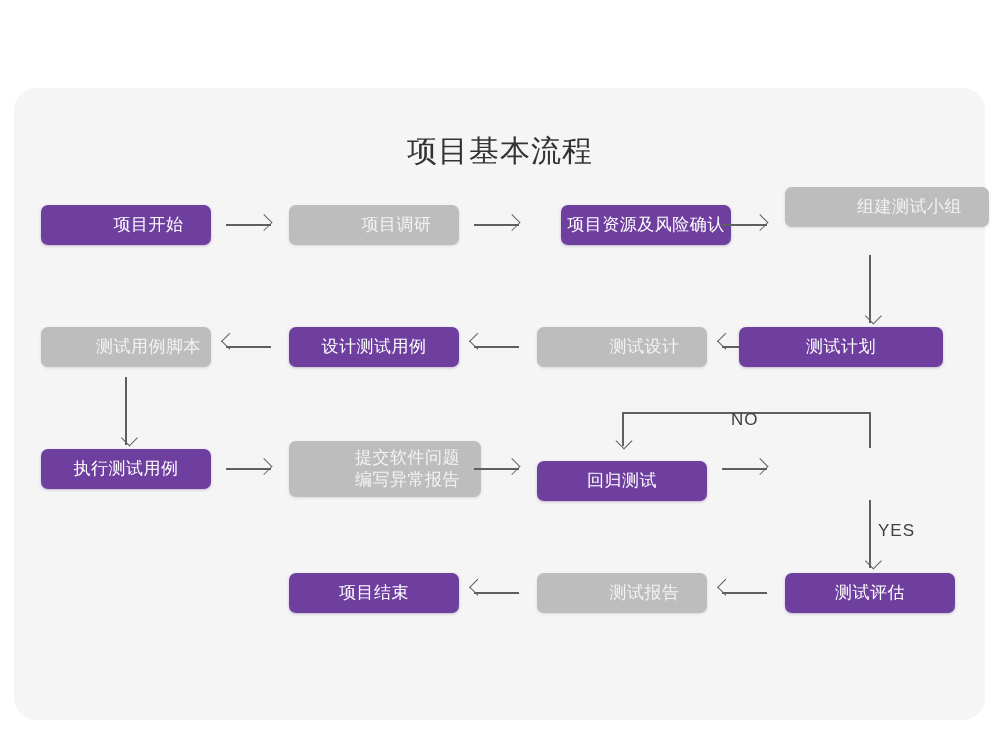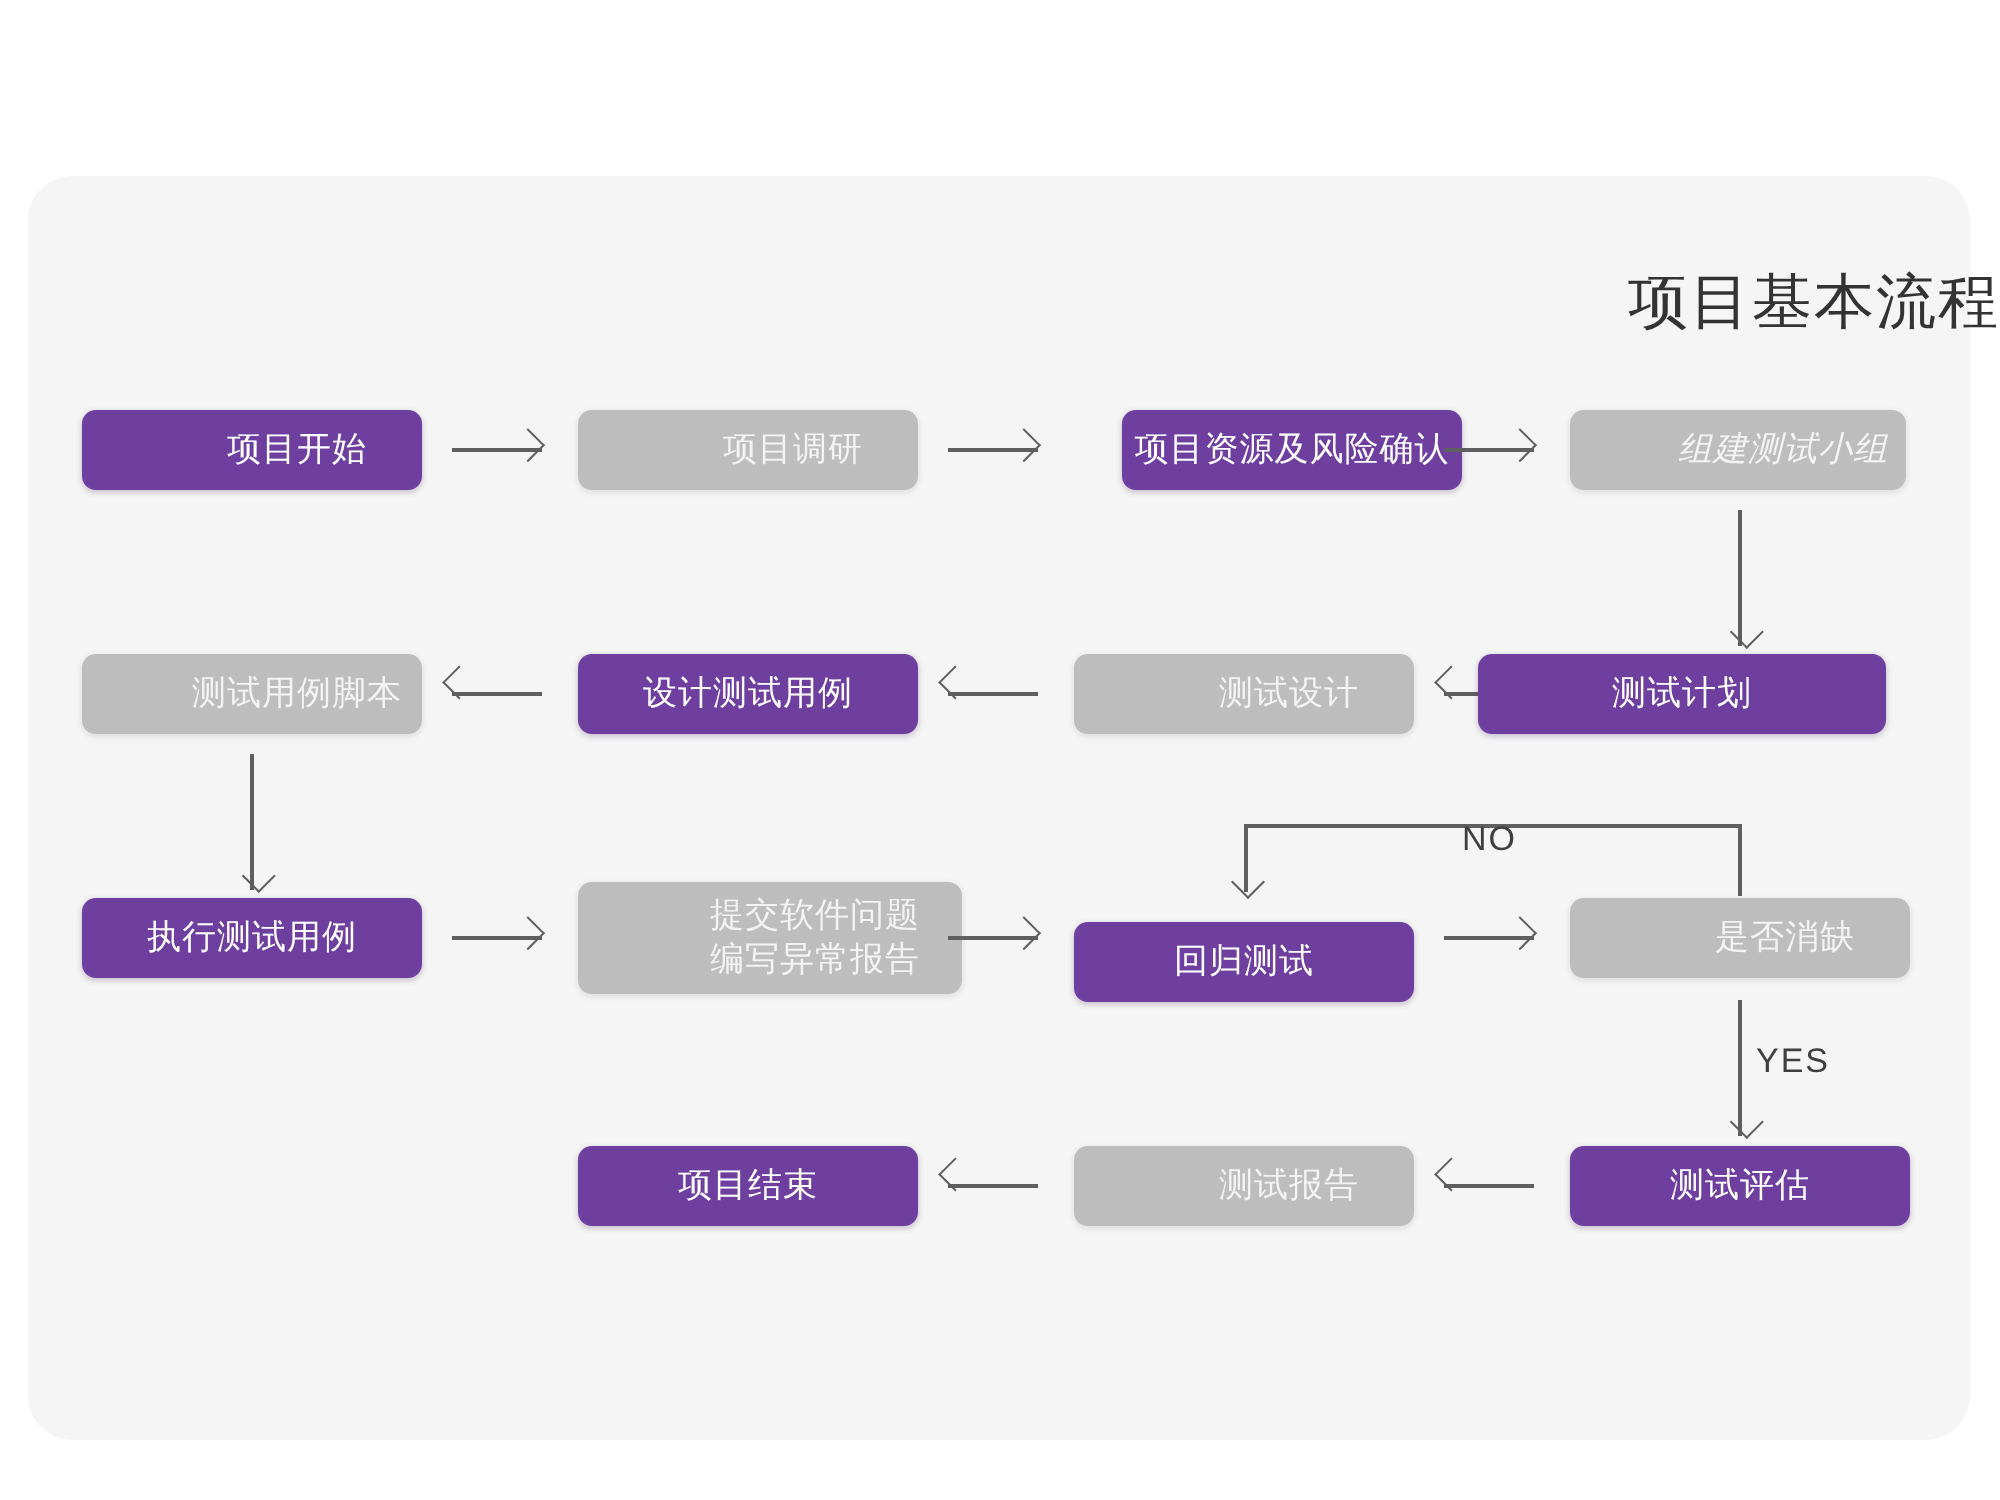--- a/index.html
+++ b/index.html
@@ -27,21 +27,21 @@
     height: 632px;
     background: #f5f5f5;
     border-radius: 22px;
   }
 
   #title {
     position: absolute;
     left: 0;
     top: 131px;
     width: 1000px;
-    text-align: right;
+    text-align: center;
     font-size: 30px;
     color: #333333;
     letter-spacing: 1px;
     font-weight: normal;
   }
 
   .node {
     position: absolute;
     box-sizing: border-box;
     border-radius: 7px;
@@ -169,21 +169,21 @@
     <div class="head"></div>
   </div>
 
   <div class="node purple" style="left:537px; top:205px; width:170px; height:40px;margin-left:24px;">项目资源及风险确认</div>
 
   <div class="harrow right" style="left:722px; top:216px; width:45px;">
     <div class="shaft"></div>
     <div class="head"></div>
   </div>
 
-  <div class="node gray" style="left:785px; top:205px; width:168px; height:40px;font-style:italic;">组建测试小组</div>
+  <div class="node gray" style="left:785px; top:187px; width:204px; height:40px;">组建测试小组</div>
 
   <div class="varrow" style="left:861px; top:255px; height:68px;">
     <div class="shaft"></div>
     <div class="head"></div>
   </div>
 
   <div class="node gray" style="left:41px; top:327px; width:170px; height:40px;">测试用例脚本</div>
 
   <div class="harrow left" style="left:226px; top:338px; width:45px;">
     <div class="shaft"></div>
@@ -234,21 +234,20 @@
     <div class="head"></div>
   </div>
 
   <div class="node purple" style="left:537px; top:449px; width:170px; height:40px;margin-top:12px;">回归测试</div>
 
   <div class="harrow right" style="left:722px; top:460px; width:45px;">
     <div class="shaft"></div>
     <div class="head"></div>
   </div>
 
-  <div class="node gray" style="left:785px; top:449px; width:170px; height:40px;">是否消缺</div>
 
   <div class="varrow" style="left:861px; top:500px; height:68px;">
     <div class="shaft"></div>
     <div class="head"></div>
   </div>
   <div class="edge-label" style="left:878px; top:521px;">YES</div>
 
   <div class="node purple" style="left:289px; top:573px; width:170px; height:40px;">项目结束</div>
 
   <div class="harrow left" style="left:474px; top:584px; width:45px;">

